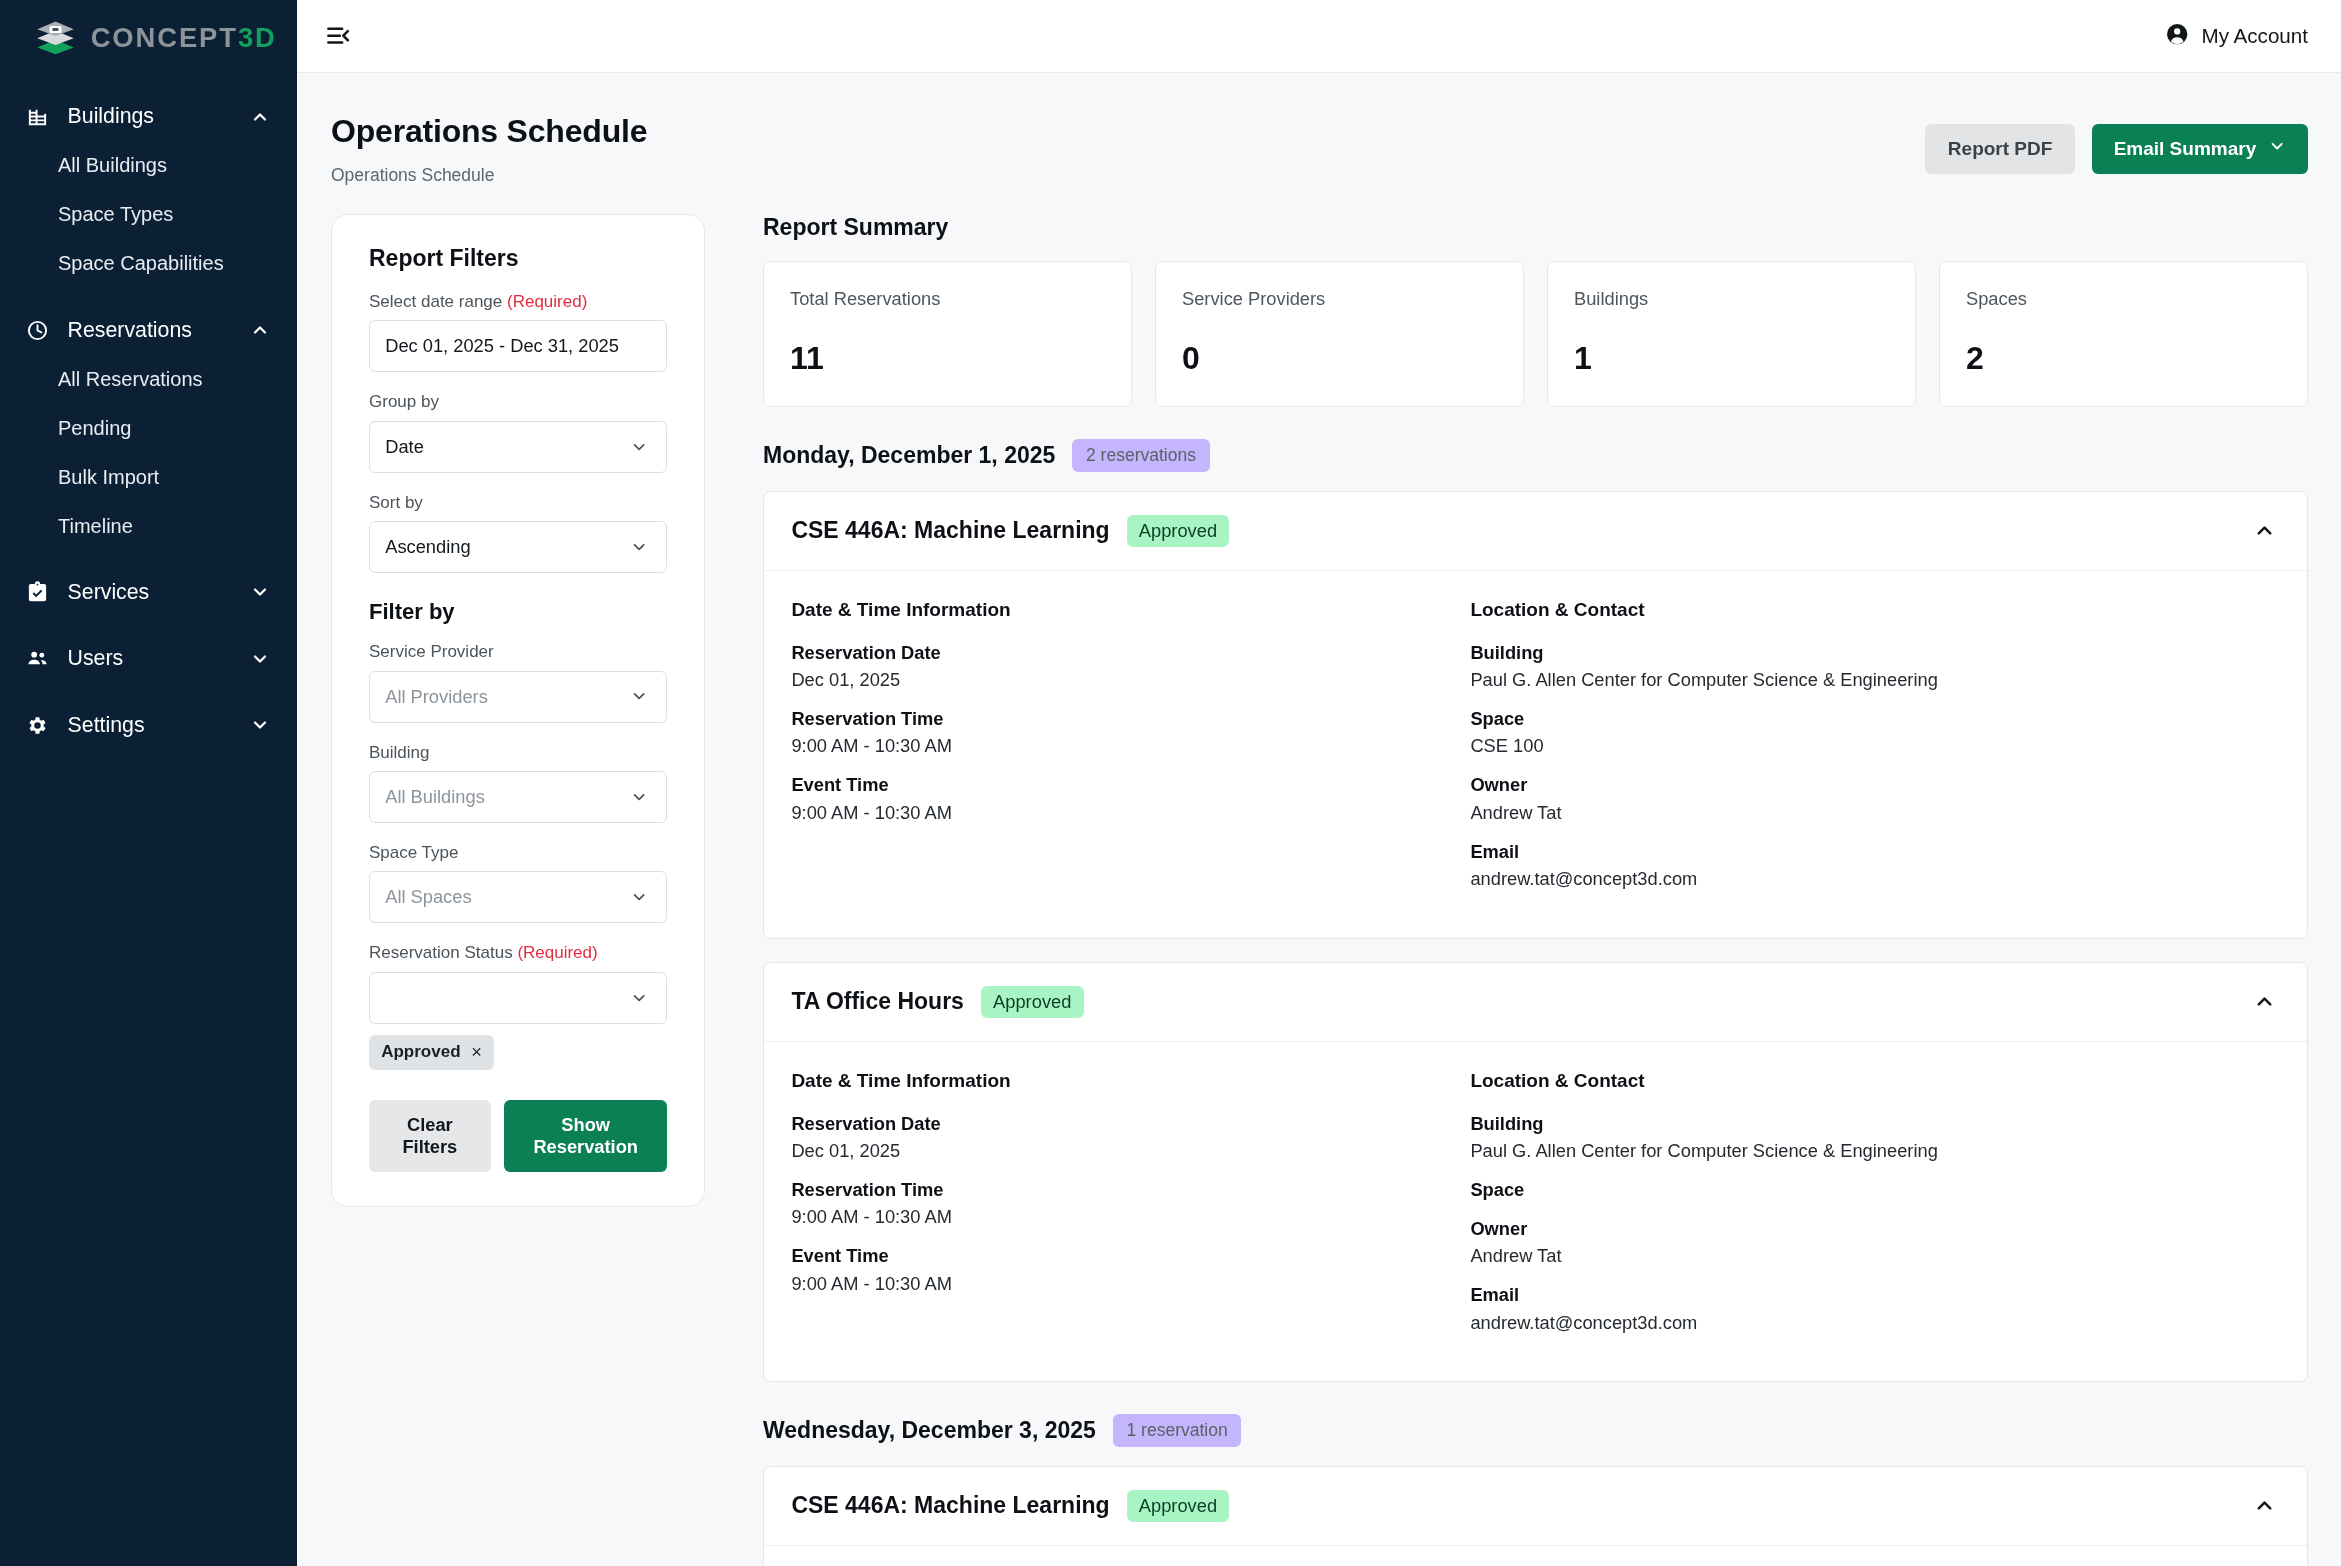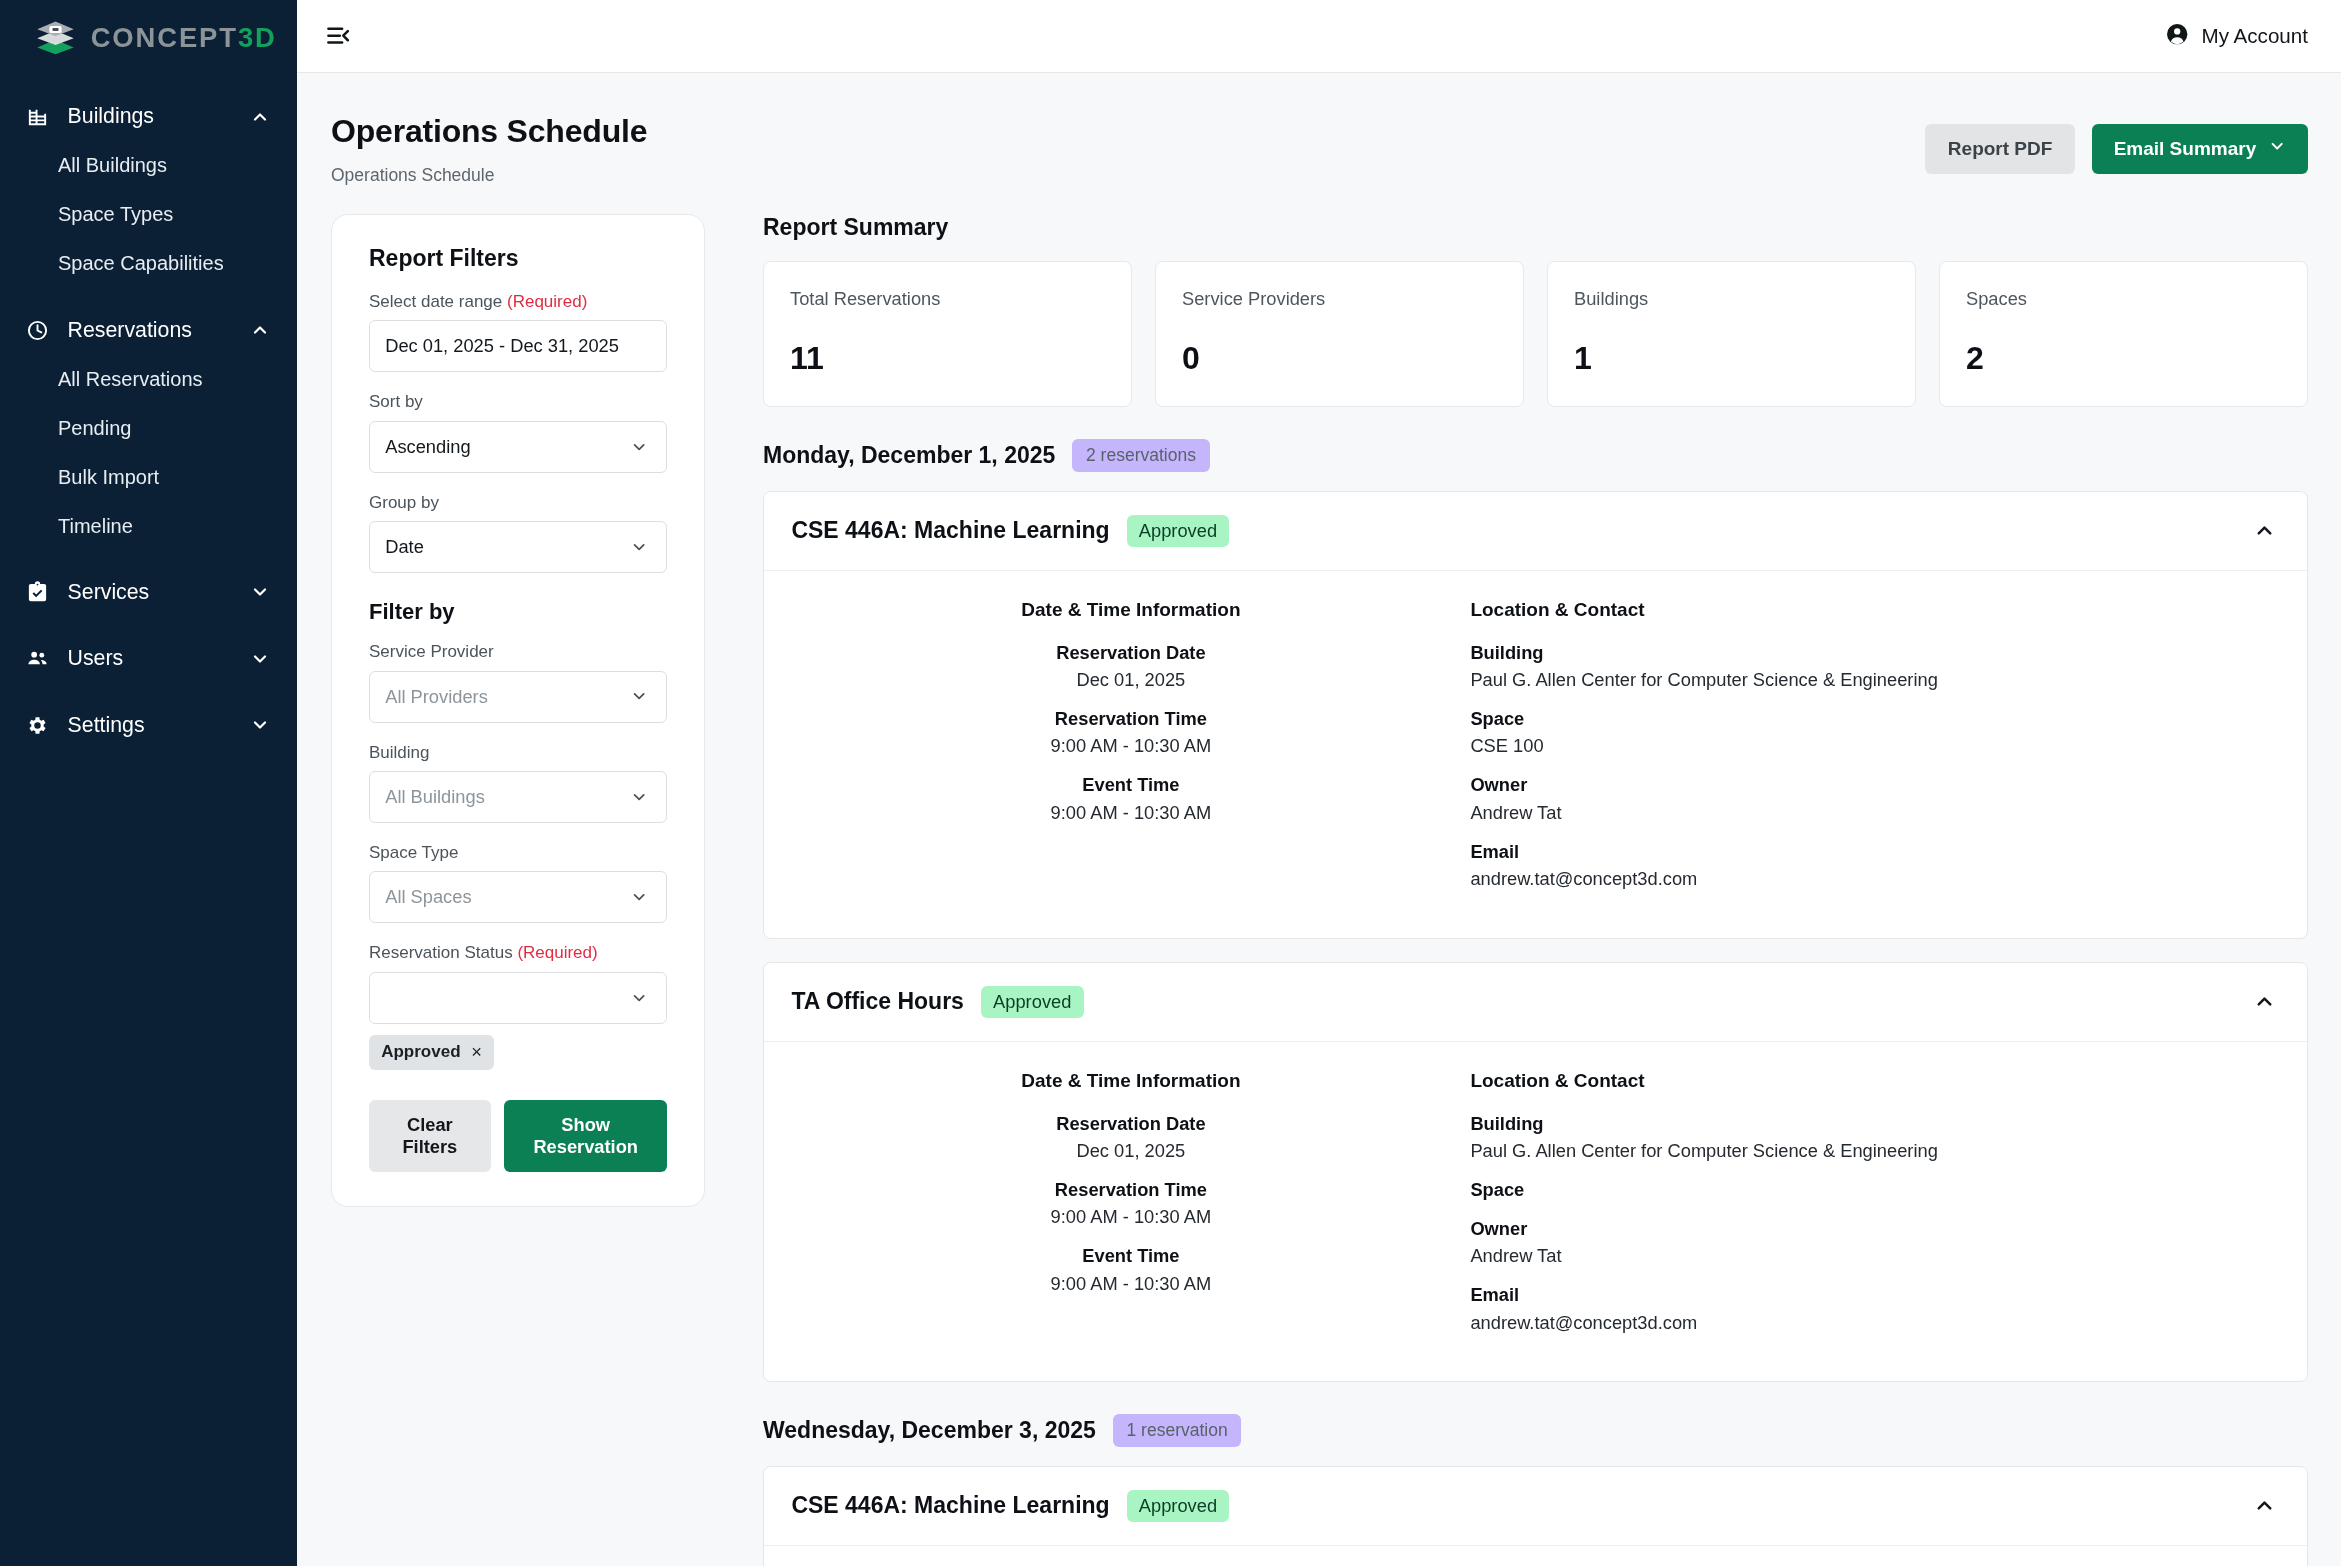--- a/index.html
+++ b/index.html
@@ -129,21 +129,21 @@
     border-bottom: 0.8px solid #eceef0; cursor: pointer;
   }
   .res-name { font-size: 23px; font-weight: 700; color: #0d1116; }
   .badge {
     background: #a8f5c3; color: #0a3d26; border-radius: 6.1px;
     padding: 5.3px 12.2px; font-size: 18.3px; margin-left: 17px;
   }
   .res-toggle { margin-left: auto; width: 30.5px; height: 30.5px; display: flex; align-items: center; justify-content: center; cursor: pointer; }
   .res-body { display: flex; padding: 27.4px 27.4px 30.5px 27.4px; }
   .col { flex: 1; }
-  .col:first-child { flex: 0 0 679px; text-align: center; }
+  .col:first-child { flex: 0 0 679px; }
   .col-title { font-size: 19px; font-weight: 700; color: #0d1116; margin-bottom: 21.3px; }
   .kv { margin-bottom: 17px; }
   .k { font-size: 18.3px; font-weight: 700; color: #0d1116; }
   .v { font-size: 18.3px; color: #242a30; margin-top: 5.3px; }
 </style>
 </head>
 <body>
 
 <div class="app">
 
@@ -299,35 +299,35 @@
             <span class="field-label">
               <span>Select date range</span>
               <span class="req">(Required)</span>
             </span>
             <div class="control">
               <span class="val">Dec 01, 2025 - Dec 31, 2025</span>
             </div>
           </div>
 
           <div class="field">
+            <span class="field-label">Group by</span>
+            <div class="control">
+              <span class="val">Date</span>
+              <span class="dd">
+                <svg width="18.3" height="18.3" viewBox="0 0 24 24" fill="none" stroke="#4a5258" stroke-width="2.3" stroke-linecap="round" stroke-linejoin="round">
+                    <polyline points="6,9 12,15 18,9"></polyline>
+                  </svg>
+              </span>
+            </div>
+          </div>
+
+          <div class="field">
             <span class="field-label">Sort by</span>
             <div class="control">
               <span class="val">Ascending</span>
-              <span class="dd">
-                <svg width="18.3" height="18.3" viewBox="0 0 24 24" fill="none" stroke="#4a5258" stroke-width="2.3" stroke-linecap="round" stroke-linejoin="round">
-                    <polyline points="6,9 12,15 18,9"></polyline>
-                  </svg>
-              </span>
-            </div>
-          </div>
-
-          <div class="field">
-            <span class="field-label">Group by</span>
-            <div class="control">
-              <span class="val">Date</span>
               <span class="dd">
                 <svg width="18.3" height="18.3" viewBox="0 0 24 24" fill="none" stroke="#4a5258" stroke-width="2.3" stroke-linecap="round" stroke-linejoin="round">
                     <polyline points="6,9 12,15 18,9"></polyline>
                   </svg>
               </span>
             </div>
           </div>
 
           <h3>Filter by</h3>
 

